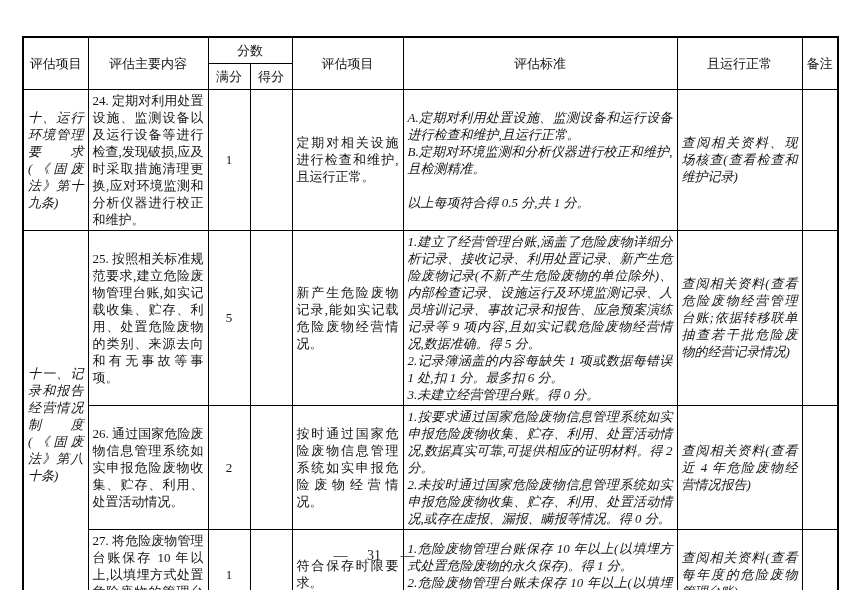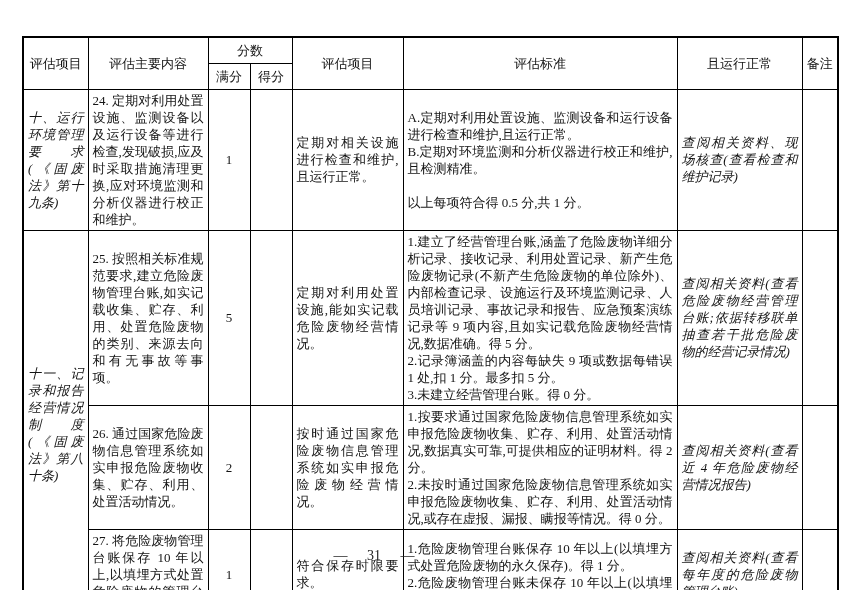--- a/index.html
+++ b/index.html
@@ -47,21 +47,21 @@
 
   td.cell-project {
     text-align: justify;
     text-align-last: left;
     padding: 2px 6px;
     font-style: italic;
   }
   td.cell-content  { text-align: justify; vertical-align: middle; }
   td.cell-score    { text-align: center; }
   td.cell-standard { text-align: justify; }
-  td.cell-points   { text-align: justify; white-space: pre-line; vertical-align: middle; }
+  td.cell-points   { text-align: justify; white-space: pre-line; vertical-align: middle; font-style: italic; }
   td.cell-method   { text-align: justify; font-style: italic; }
 
   .footer {
     position: absolute;
     left: 0; top: 548px; width: 748px;
     text-align: center;
     font-size: 14px;
     word-spacing: 16px;
     color: #222;
   }
@@ -111,23 +111,23 @@
 以上每项符合得 0.5 分,共 1 分。</td>
         <td class="cell-method">查阅相关资料、现场核查(查看检查和维护记录)</td>
         <td class="cell-remark"></td>
       </tr>
 
       <tr class="r2">
         <td class="cell-project" rowspan="3">十一、记录和报告经营情况制度(《固废法》第八十条)</td>
         <td class="cell-content">25. 按照相关标准规范要求,建立危险废物管理台账,如实记载收集、贮存、利用、处置危险废物的类别、来源去向和有无事故等事项。</td>
         <td class="cell-score">5</td>
         <td class="cell-score"></td>
-        <td class="cell-standard">定期对利用处置设施,能如实记载危险废物经营情况。</td>
+        <td class="cell-standard">新产生危险废物记录,能如实记载危险废物经营情况。</td>
         <td class="cell-points">1.建立了经营管理台账,涵盖了危险废物详细分析记录、接收记录、利用处置记录、新产生危险废物记录(不新产生危险废物的单位除外)、内部检查记录、设施运行及环境监测记录、人员培训记录、事故记录和报告、应急预案演练记录等 9 项内容,且如实记载危险废物经营情况,数据准确。得 5 分。
-2.记录簿涵盖的内容每缺失 9 项或数据每错误 1 处,扣 1 分。最多扣 5 分。
+2.记录簿涵盖的内容每缺失 1 项或数据每错误 1 处,扣 1 分。最多扣 6 分。
 3.未建立经营管理台账。得 0 分。</td>
         <td class="cell-method">查阅相关资料(查看危险废物经营管理台账;依据转移联单抽查若干批危险废物的经营记录情况)</td>
         <td class="cell-remark"></td>
       </tr>
 
       <tr class="r3">
         <td class="cell-content">26. 通过国家危险废物信息管理系统如实申报危险废物收集、贮存、利用、处置活动情况。</td>
         <td class="cell-score">2</td>
         <td class="cell-score"></td>
         <td class="cell-standard">按时通过国家危险废物信息管理系统如实申报危险废物经营情况。</td>

